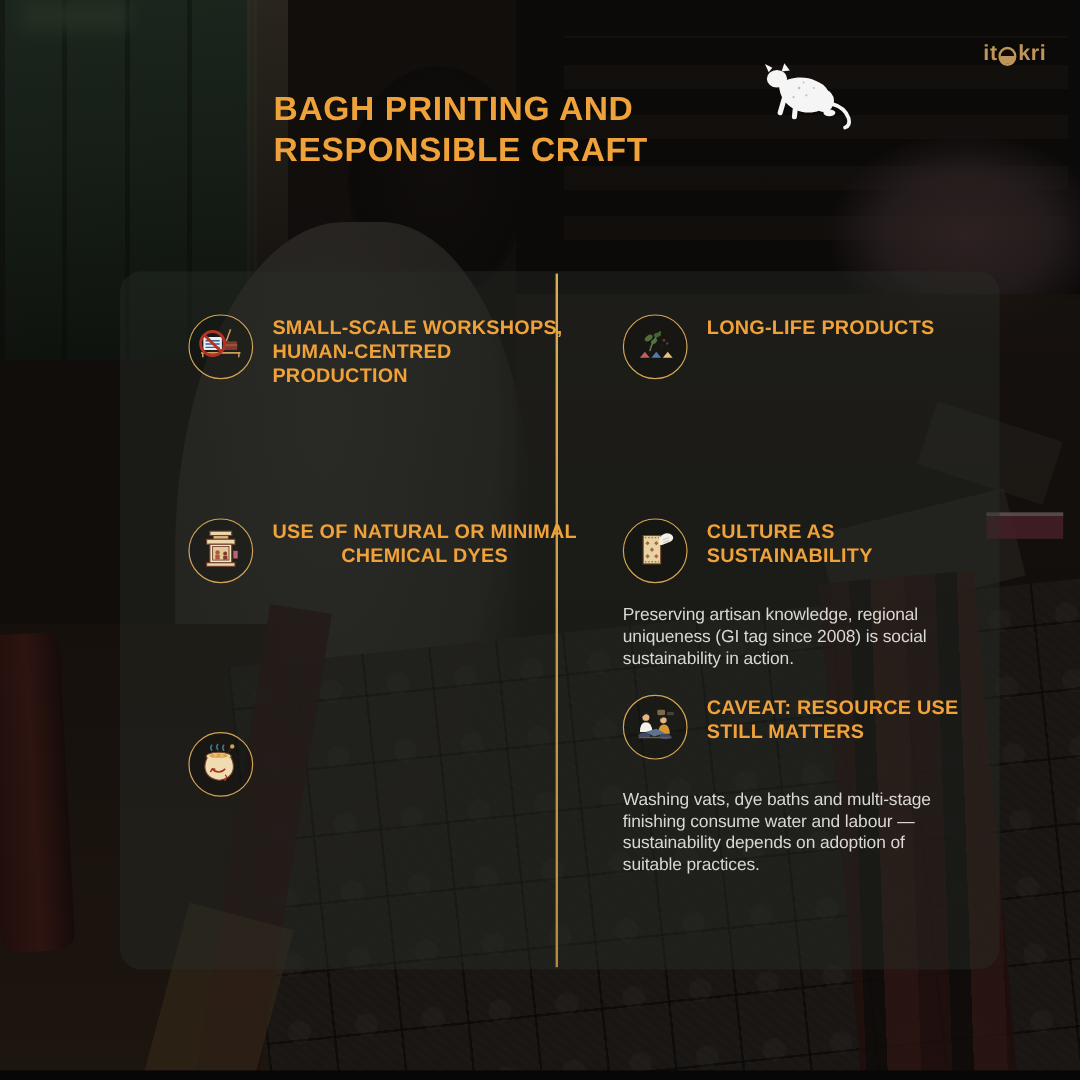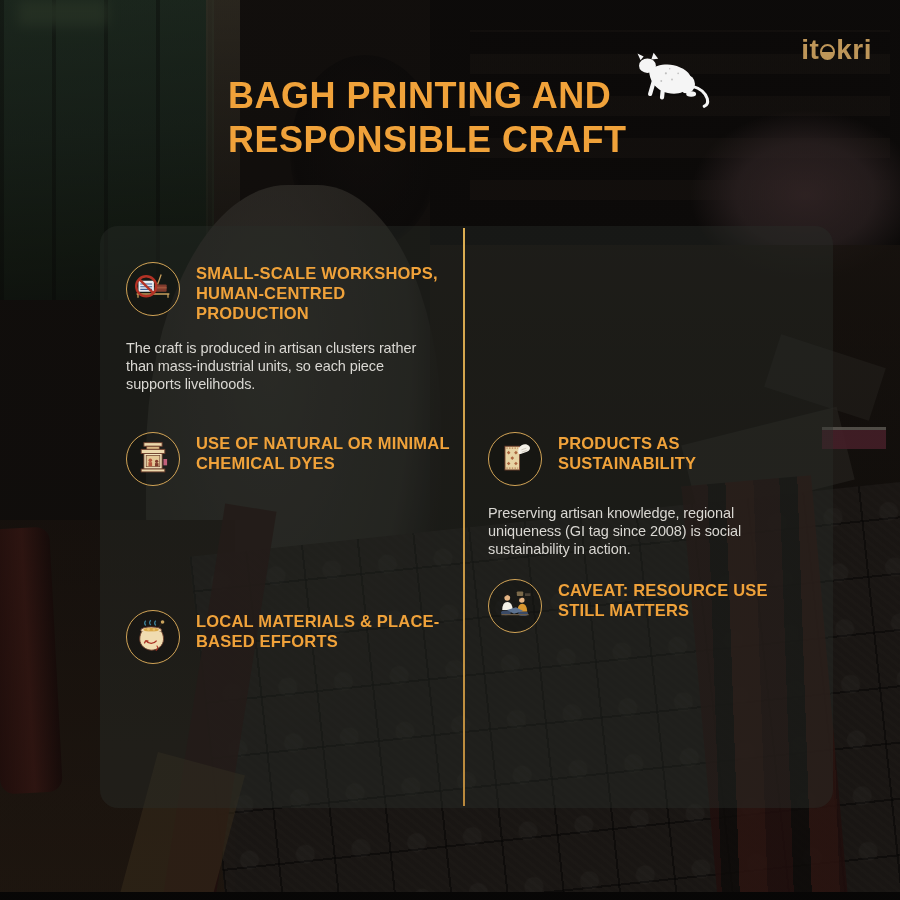--- a/index.html
+++ b/index.html
@@ -50,43 +50,43 @@
   .bg-bottom{left:0;bottom:0;width:100%;height:8px;background:#060505;}
   .bg-scrim{inset:0;background:linear-gradient(180deg,rgba(12,10,9,.50),rgba(11,9,8,.57) 45%,rgba(9,8,7,.54));}
 
   
   .panel{position:absolute;left:100px;top:226px;width:733px;height:582px;border-radius:18px;
     background:rgba(40,46,41,.42);}
   .divider{position:absolute;left:463px;top:228px;width:2px;height:578px;
     background:linear-gradient(180deg,#dcae52,#b9883c);}
 
   .title{position:absolute;left:228px;top:74px;margin:0;white-space:pre-line;
-    font-size:36px;line-height:1.22;font-weight:bold;letter-spacing:.5px;color:#F0A23A;}
-
-  .logo{position:absolute;right:28px;top:34px;font-size:28px;font-weight:bold;
-    color:#BE9659;letter-spacing:.5px;display:flex;align-items:center;}
+    font-size:28px;line-height:1.22;font-weight:bold;letter-spacing:.5px;color:#F0A23A;}
+
+  .logo{position:absolute;right:28px;top:34px;font-size:18px;font-weight:bold;
+    color:#BE9659;letter-spacing:.5px;display:flex;align-items:flex-end;}
   .logo-o{display:inline-block;width:15px;height:16px;margin:3px 1px 0;
     border:2.5px solid #BE9659;border-radius:50%;
     background:linear-gradient(transparent 48%,#BE9659 48%);}
 
   .tiger{position:absolute;left:626px;top:46px;width:92px;height:70px;}
 
   
-  .section{position:absolute;width:352px;}
+  .section{position:absolute;width:352px;margin-left:31px;}
   .sec-head{display:flex;gap:16px;align-items:flex-start;}
   .row1 .sec-head{height:78px;} .row2 .sec-head{height:73px;} .row3 .sec-head{height:80px;}
   .icon-circle{flex:none;width:54px;height:54px;border:1.6px solid #D2A456;border-radius:50%;
     display:flex;align-items:center;justify-content:center;background:rgba(0,0,0,.18);}
   .icon-circle svg{width:40px;height:40px;}
   .sec-title{margin:2px 0 0;white-space:pre-line;font-size:16.5px;line-height:1.2;
     font-weight:bold;letter-spacing:.2px;color:#F0A23A;}
   .sec-body{margin:0;white-space:pre-line;font-size:14.5px;line-height:1.24;
     letter-spacing:-0.1px;color:#D9D7D2;}
   .s1{left:126px;top:262px;} .s2{left:488px;top:262px;width:372px;}
-  .s3{left:126px;top:432px;} .s4{left:488px;top:432px;width:372px;}
+  .s3{left:126px;top:432px;text-align:center;} .s4{left:488px;top:432px;width:372px;}
   .s5{left:126px;top:610px;} .s6{left:488px;top:579px;width:372px;}
 </style>
 </head>
 <body>
 
 <div class="page">
 
   <div class="bg">
     <div class="bg-door"></div>
     <div class="bg-door-bright"></div>
@@ -155,26 +155,40 @@
           <rect x="6" y="13" width="17" height="12" rx="1" fill="#e8edf2"></rect>
           <path d="M8 16.5 h13 M8 19.5 h13 M8 22.5 h13" stroke="#3f5f96" stroke-width="1.3"></path>
           <circle cx="14.5" cy="19" r="11" fill="none" stroke="#b23225" stroke-width="2.6"></circle>
           <line x1="7" y1="11.5" x2="22.5" y2="26.5" stroke="#b23225" stroke-width="2.6"></line>
         </svg>
       </div>
       <h3 class="sec-title">SMALL-SCALE WORKSHOPS,
 HUMAN-CENTRED
 PRODUCTION</h3>
     </div>
-    <p class="sec-body">The craft is produced in artisan clusters rather
-than mass-industrial units, so each piece
-supports livelihoods.</p>
   </div>
 
   <div class="section s2 row1">
+    <div class="sec-head">
+      <div class="icon-circle">
+        <svg viewBox="0 0 44 44">
+          <path d="M17 26 C 19 18 22 13 27 8" stroke="#5d7c46" stroke-width="1.5" fill="none"></path>
+          <ellipse cx="16" cy="14" rx="4" ry="2.4" transform="rotate(-35 16 14)" fill="#4e7038"></ellipse>
+          <ellipse cx="24" cy="11" rx="3.4" ry="2" transform="rotate(-15 24 11)" fill="#44632f"></ellipse>
+          <ellipse cx="21" cy="17" rx="3.2" ry="2" transform="rotate(-40 21 17)" fill="#55743d"></ellipse>
+          <circle cx="30" cy="16" r="1.2" fill="#7e3a2c"></circle>
+            <circle cx="33" cy="19" r="1.1" fill="#2f4a6e"></circle>
+          <circle cx="28" cy="21" r="1" fill="#262019"></circle>
+          <path d="M8 32 l4.5 -5.5 4.5 5.5 z" fill="#c05f63"></path>
+          <path d="M18.5 32 l4.5 -5.5 4.5 5.5 z" fill="#5577ad"></path>
+          <path d="M29 32 l4.5 -5.5 4.5 5.5 z" fill="#e3c27f"></path>
+        </svg>
+      </div>
+      <h3 class="sec-title">LONG-LIFE PRODUCTS</h3>
+    </div>
   </div>
 
   <div class="section s3 row2">
     <div class="sec-head">
       <div class="icon-circle">
         <svg viewBox="0 0 44 44">
           <rect x="12" y="4" width="20" height="4" fill="#ecd8ac" stroke="#6e3f2c" stroke-width="1"></rect>
           <rect x="15" y="8" width="14" height="3.4" fill="#d9b684" stroke="#6e3f2c" stroke-width="1"></rect>
           <rect x="9" y="11.4" width="26" height="4.6" fill="#ecd8ac" stroke="#6e3f2c" stroke-width="1"></rect>
           <rect x="12" y="16" width="20" height="17" fill="#f2e4bd" stroke="#6e3f2c" stroke-width="1"></rect>
@@ -197,21 +211,21 @@
       <div class="icon-circle">
         <svg viewBox="0 0 44 44">
           <rect x="11" y="8" width="16" height="26" fill="#e7d3a4" stroke="#7a4630" stroke-width="1"></rect>
           <path d="M15 13 l2 2 -2 2 -2 -2 z M23 13 l2 2 -2 2 -2 -2 z M19 19 l2 2 -2 2 -2 -2 z
                    M15 25 l2 2 -2 2 -2 -2 z M23 25 l2 2 -2 2 -2 -2 z" fill="#a55a35" opacity=".9"></path>
           <path d="M12.5 10 h13 M12.5 32 h13" stroke="#a55a35" stroke-width="1" stroke-dasharray="1.5 1.5"></path>
           <path d="M26 10 c3 -4.5 8.5 -5.5 11.5 -2.2 c2 2.2 .8 5.2 -2.3 6.2 l-7 2.6 c-2 .7 -3.2 -1 -2.6 -3 z" fill="#f4f1e8"></path>
           <path d="M29 12 l5.5 -2 M29.5 14.4 l5.5 -1.7" stroke="#c9c3b4" stroke-width=".9"></path>
         </svg>
       </div>
-      <h3 class="sec-title">PRODUCTS AS
+      <h3 class="sec-title">CULTURE AS
 SUSTAINABILITY</h3>
     </div>
     <p class="sec-body">Preserving artisan knowledge, regional
 uniqueness (GI tag since 2008) is social
 sustainability in action.</p>
   </div>
 
   <div class="section s5 row3">
     <div class="sec-head">
       <div class="icon-circle">
@@ -221,22 +235,20 @@
           <circle cx="32.5" cy="5.5" r="2" fill="#caa35c"></circle>
           <ellipse cx="20" cy="14.5" rx="11.5" ry="3.6" fill="#f0dcb0" stroke="#6e3f2c" stroke-width="1"></ellipse>
           <ellipse cx="20" cy="14" rx="8.5" ry="2.3" fill="#d9a747"></ellipse>
           <circle cx="17" cy="13.4" r="1.6" fill="#e8c06a"></circle>
             <circle cx="23" cy="13.8" r="1.4" fill="#e8c06a"></circle>
           <path d="M9.5 16 c-4 8 -2 15 4 18.5 c4.5 2.6 9.5 2.6 14 0 c6 -3.5 8 -10.5 4 -18.5" fill="#f0dcb0" stroke="#6e3f2c" stroke-width="1"></path>
           <path d="M14 26 c3 4 9 4 12 0 M14 26 l-1.5 3 M14 26 l3 .5" stroke="#a83325" stroke-width="1.4" fill="none"></path>
           <path d="M26 31.5 c2.2 2 1.2 4.2 -1 5.4" stroke="#a83325" stroke-width="1.2" fill="none"></path>
         </svg>
       </div>
-      <h3 class="sec-title">LOCAL MATERIALS &amp; PLACE-
-BASED EFFORTS</h3>
     </div>
   </div>
 
   <div class="section s6 row3">
     <div class="sec-head">
       <div class="icon-circle">
         <svg viewBox="0 0 44 44">
           <rect x="24" y="6" width="7" height="5" rx="1" fill="#7c6a4a"></rect>
           <rect x="33" y="8" width="6" height="3" fill="#4a4136"></rect>
           <ellipse cx="12" cy="29.5" rx="5.5" ry="2.6" fill="#3a4a66"></ellipse>
@@ -247,15 +259,19 @@
           <circle cx="29.5" cy="15.5" r="3" fill="#e6b584"></circle>
           <path d="M26.8 15 q2.8 -4 5.8 -.8 l-.3 -2 q-2.8 -2.4 -5.3 0 z" fill="#221d18"></path>
           <path d="M24.5 28 q.5 -8.5 5.5 -8.5 q5 0 5.5 8.5 z" fill="#d9972f"></path>
           <path d="M13 26.5 l10 -3 8 4 -10 3 z" fill="#5c7290"></path>
           <path d="M7 31.5 h30" stroke="#6b5c49" stroke-width="1.4"></path>
         </svg>
       </div>
       <h3 class="sec-title">CAVEAT: RESOURCE USE
 STILL MATTERS</h3>
     </div>
+    <p class="sec-body">Washing vats, dye baths and multi-stage
+finishing consume water and labour —
+sustainability depends on adoption of
+suitable practices.</p>
   </div>
 
 </div>
 
 </body></html>

